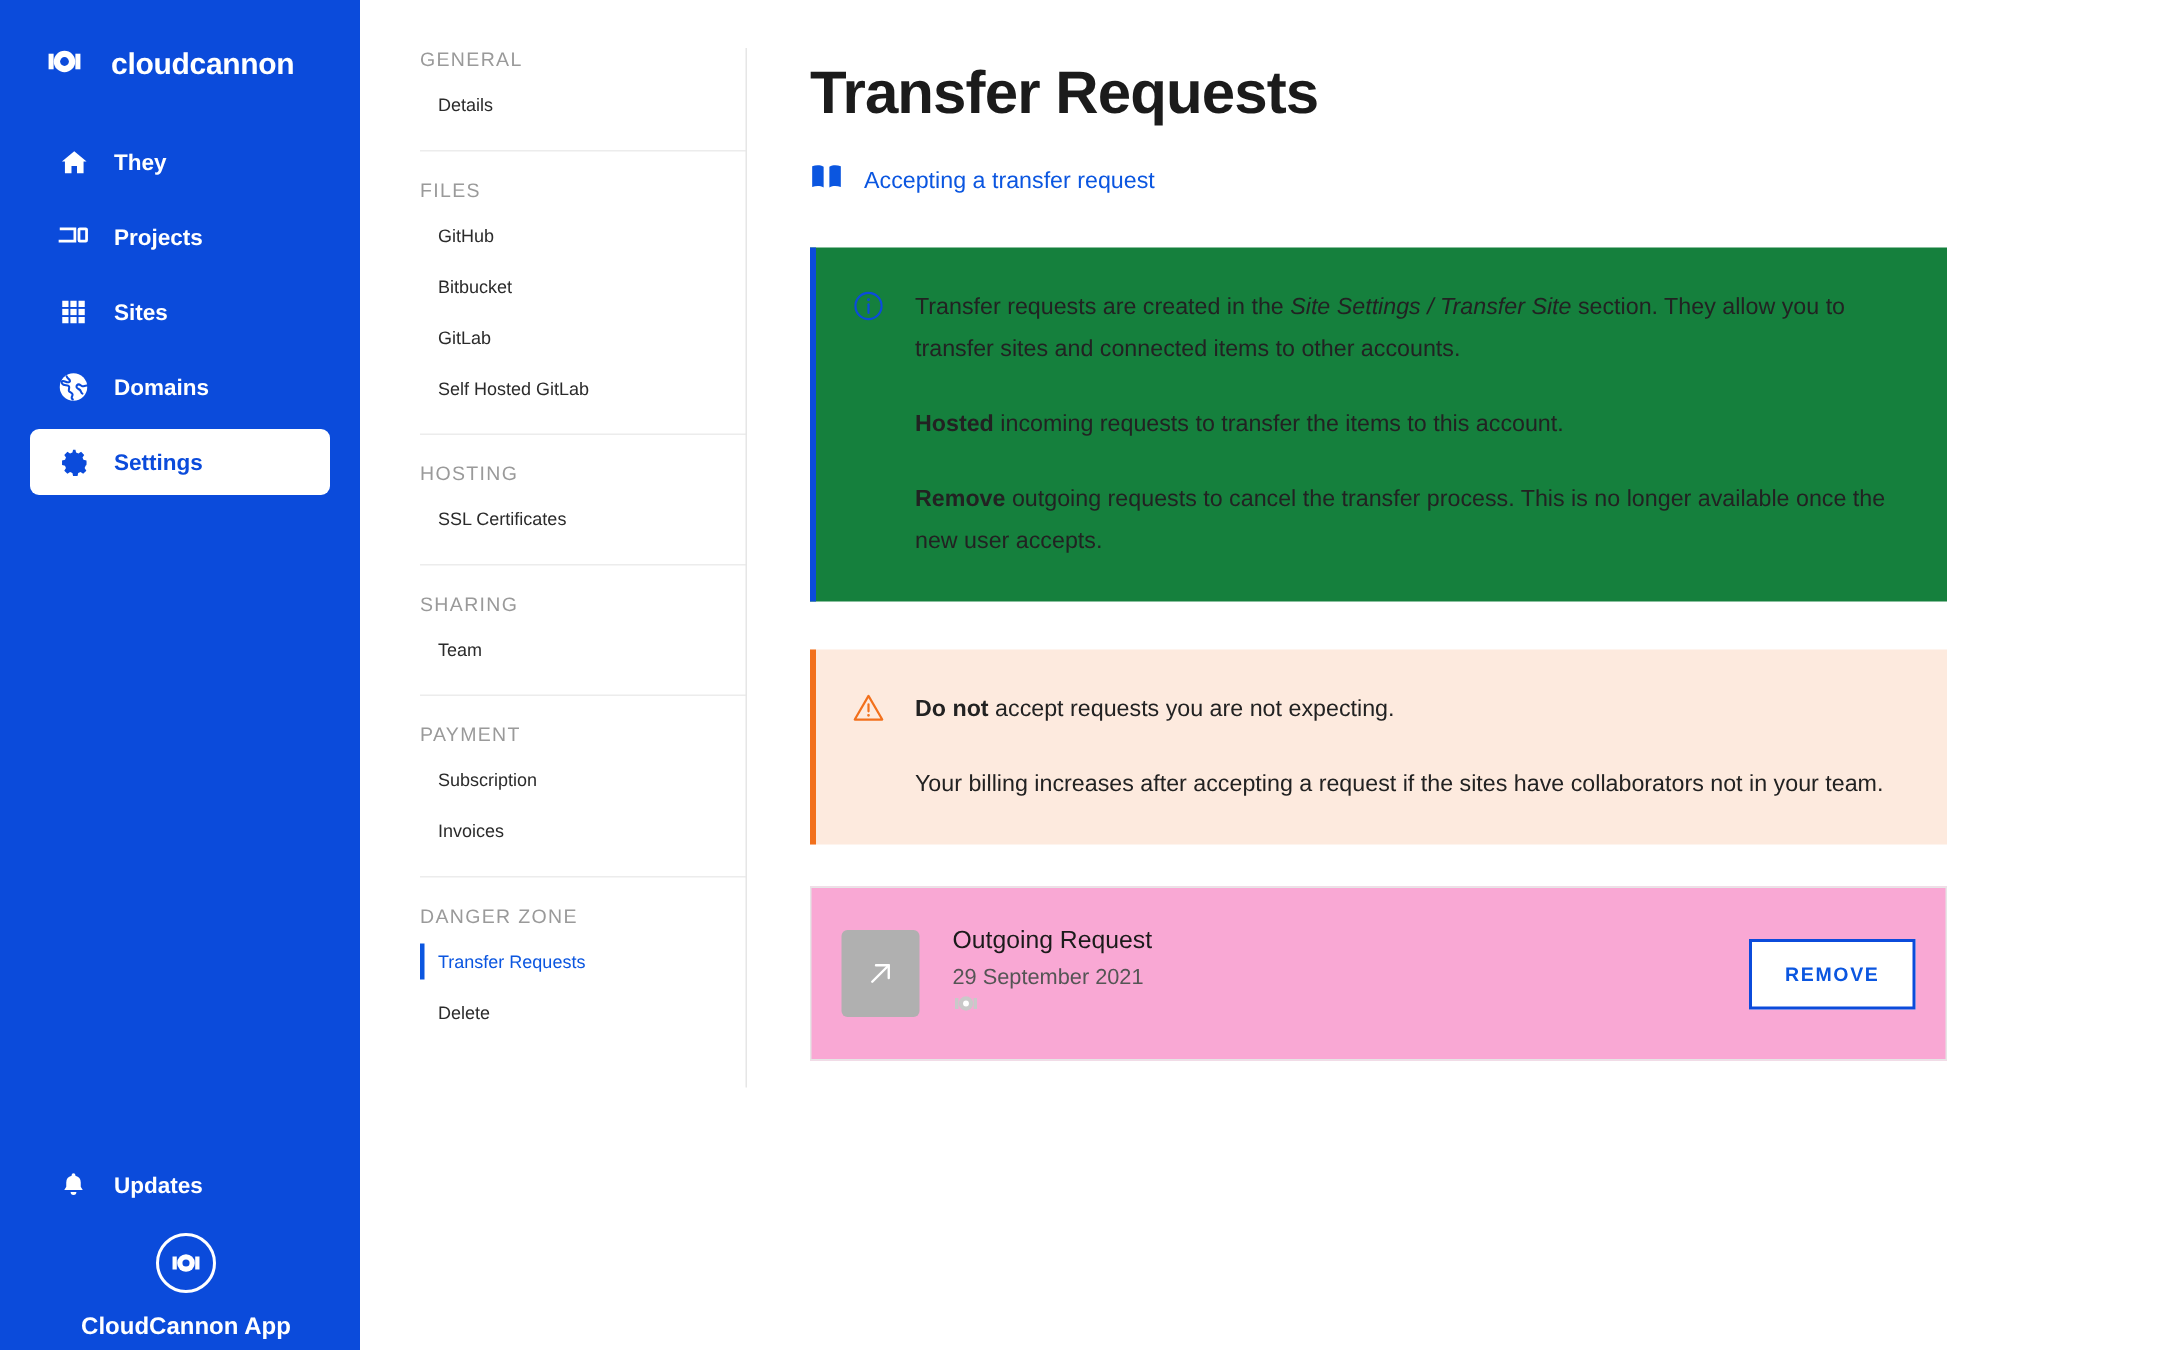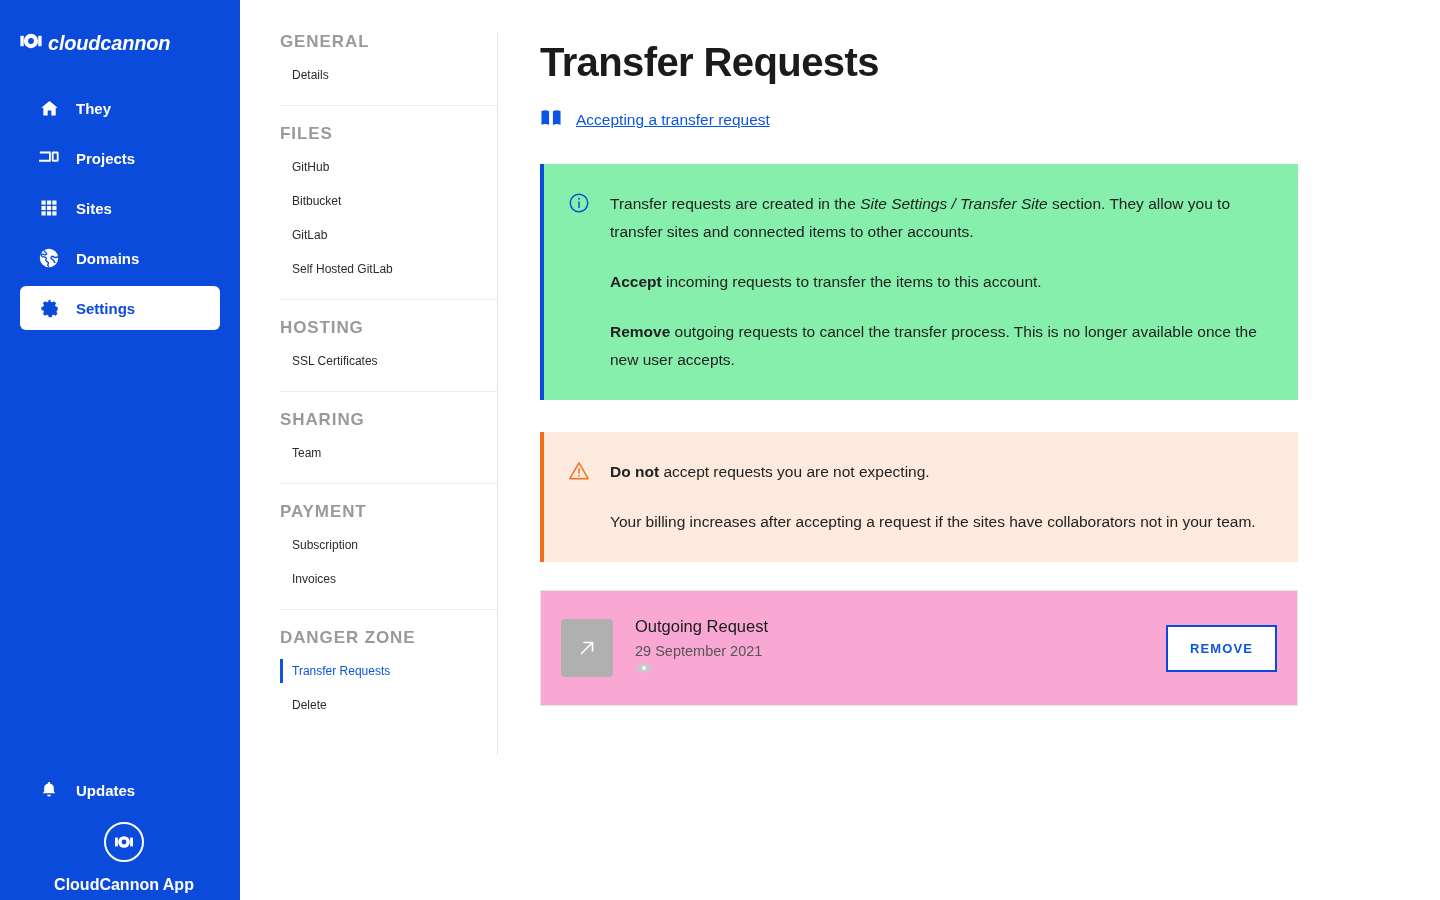--- a/index.html
+++ b/index.html
@@ -12,24 +12,23 @@
   .app { display: flex; width: 1440px; height: 900px; }
 
   
   .sidebar {
     width: 240px; flex: 0 0 240px; height: 900px;
     background: #0B4BDB;
     display: flex; flex-direction: column;
     position: relative;
   }
   .brand {
-    display: flex; align-items: center; gap: 4px;
-    padding: 24px 0 0 18px;
+    display: flex; align-items: center; gap: 18px;
+    padding: 24px 0 0 30px;
     height: 62px;
-    font-style: italic;
   }
   .brand-text {
     color: #ffffff; font-size: 20px; font-weight: 700; letter-spacing: -0.2px;
   }
   .nav-main { margin-top: 24px; display: flex; flex-direction: column; gap: 6px; padding: 0 20px; }
   .nav-item {
     display: flex; align-items: center; gap: 16px;
     height: 44px; padding-left: 18px;
     border-radius: 6px;
     color: #ffffff; font-size: 15px; font-weight: 600;
@@ -65,21 +64,21 @@
     position: relative;
   }
   .subnav-inner { width: 218px; margin-left: 40px; position: relative; }
   .subnav-inner::after {
     content: ""; position: absolute; right: 0; top: 0; bottom: -20px;
     width: 1px; background: #e6e6e6;
   }
   .group { padding-bottom: 13px; border-bottom: 1px solid #ececec; margin-bottom: 18px; }
   .group:last-child { border-bottom: none; }
   .group-title {
-    font-size: 17px; font-weight: 700; letter-spacing: 0.9px;
+    font-size: 13px; font-weight: 400; letter-spacing: 0.9px;
     color: #9a9a9a; text-transform: uppercase;
     padding-left: 0; margin-bottom: 6px;
   }
   .sub-item {
     display: block; position: relative;
     font-size: 12px; color: #2b2b2b;
     padding: 7px 0 7px 12px;
     cursor: pointer; line-height: 20px;
   }
   .sub-item.active { color: #0B56E0; }
@@ -89,31 +88,31 @@
   }
 
   
   .main { flex: 1; padding: 38px 142px 0 42px; overflow: hidden; }
   .page-title {
     font-size: 40px; font-weight: 700; color: #1b1b1b;
     letter-spacing: -0.6px; line-height: 1.2;
   }
   .doc-link-row { display: flex; align-items: center; gap: 14px; margin-top: 22px; }
   .doc-link {
-    color: #0B56E0; font-size: 15.5px; text-decoration: underline;
+    color: #0B56E0; font-size: 15.5px; 
     cursor: pointer;
   }
 
   .callout {
     margin-top: 32px;
     display: flex; gap: 20px;
     padding: 26px 26px 26px 24px;
     border-left: 4px solid transparent;
   }
-  .callout.info { background: #86efac; border-left-color: #0B4BDB; }
+  .callout.info { background: #15803d; border-left-color: #0B4BDB; }
   .callout.warn { background: #fdeade; border-left-color: #F2701C; }
   .callout .cicon { flex: 0 0 22px; width: 22px; height: 22px; margin-top: 2px; }
   .callout .ctext { font-size: 15.5px; color: #222; line-height: 28px; }
   .callout .ctext p + p { margin-top: 22px; }
   .callout .ctext b { font-weight: 700; }
   .callout .ctext i { font-style: italic; }
 
   .request-card {
     margin-top: 28px;
     border: 1px solid #e6e6e6;
@@ -301,21 +300,21 @@
     <section class="callout info">
       <span class="cicon">
         <svg width="22" height="22" viewBox="0 0 24 24" fill="none" stroke="#0B4BDB" stroke-width="1.6">
           <circle cx="12" cy="12" r="9.5"></circle>
           <circle cx="12" cy="7.4" r="0.4" fill="#0B4BDB" stroke-width="1.3"></circle>
           <path d="M12 10.8v6.2" stroke-linecap="round"></path>
         </svg>
       </span>
       <div class="ctext">
         <p><span>Transfer requests are created in the </span><i>Site Settings / Transfer Site</i><span> section. They allow you to transfer sites and connected items to other accounts.</span></p>
-        <p><b>Accept</b><span> incoming requests to transfer the items to this account.</span></p>
+        <p><b>Hosted</b><span> incoming requests to transfer the items to this account.</span></p>
         <p><b>Remove</b><span> outgoing requests to cancel the transfer process. This is no longer available once the new user accepts.</span></p>
       </div>
     </section>
 
     <section class="callout warn">
       <span class="cicon">
         <svg width="22" height="22" viewBox="0 0 24 24" fill="none" stroke="#F2701C" stroke-width="1.6" stroke-linejoin="round">
           <path d="M12 3.2 22 20.4H2z"></path>
           <path d="M12 9.4v5" stroke-linecap="round"></path>
           <circle cx="12" cy="17.3" r="0.4" fill="#F2701C" stroke-width="1.2"></circle>

